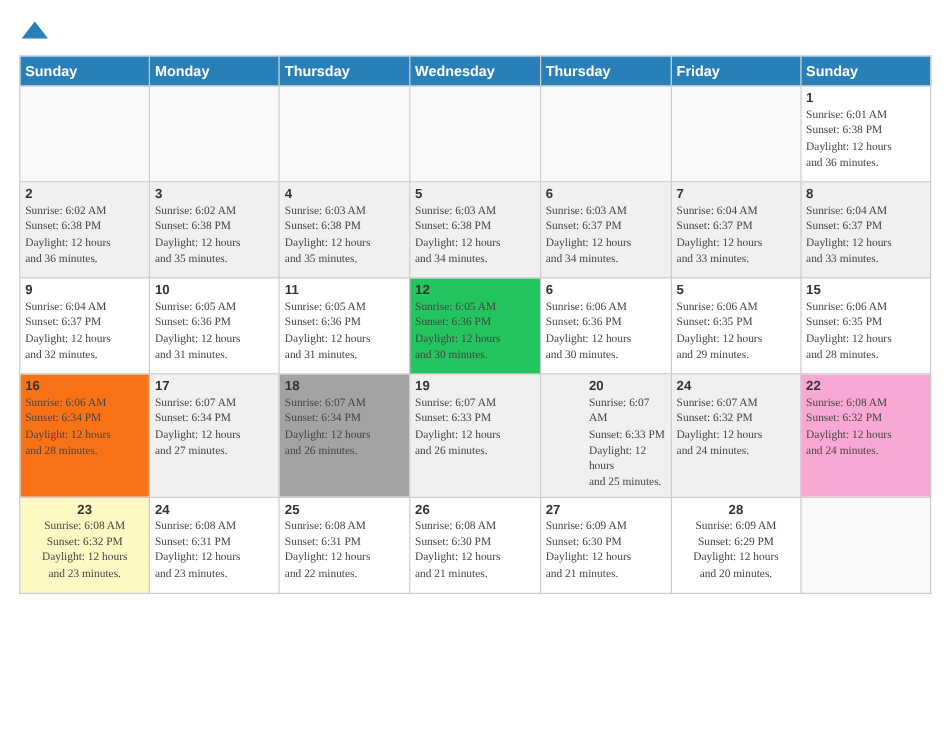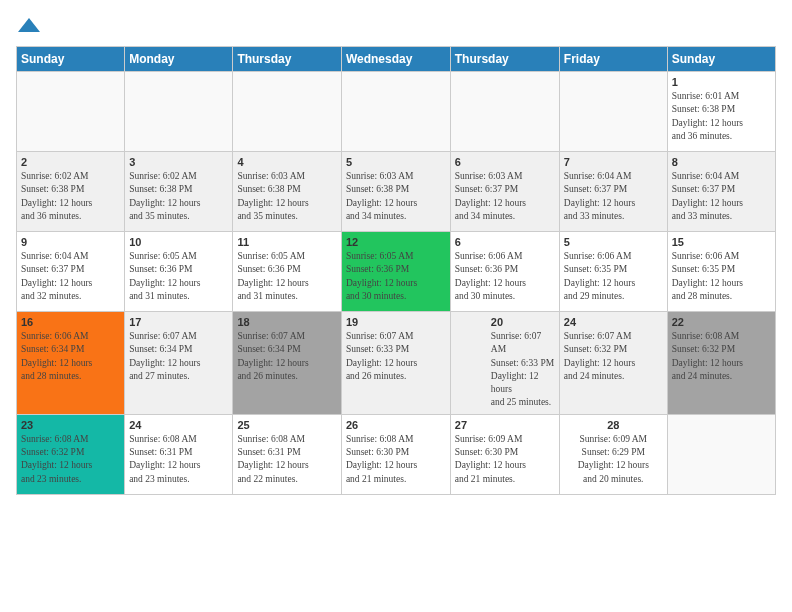--- a/index.html
+++ b/index.html
@@ -276,30 +276,30 @@
 Daylight: 12 hours
 and 25 minutes.</div>
         </td>
         <td style="background: rgb(240, 240, 240);">
           <span class="day-number">24</span>
           <div class="day-info" style="white-space: pre-line;">Sunrise: 6:07 AM
 Sunset: 6:32 PM
 Daylight: 12 hours
 and 24 minutes.</div>
         </td>
-        <td style="background: #a3a3a3;">
+        <td style="background: #f9a8d4;">
           <span class="day-number">22</span>
           <div class="day-info" style="white-space: pre-line;">Sunrise: 6:08 AM
 Sunset: 6:32 PM
 Daylight: 12 hours
 and 24 minutes.</div>
         </td>
       </tr>
       <tr>
-        <td style="background: #14b8a6;">
+        <td style="background: #fef9c3; text-align: center;">
           <span class="day-number">23</span>
           <div class="day-info" style="white-space: pre-line;">Sunrise: 6:08 AM
 Sunset: 6:32 PM
 Daylight: 12 hours
 and 23 minutes.</div>
         </td>
         <td style="background: rgb(255, 255, 255);">
           <span class="day-number">24</span>
           <div class="day-info" style="white-space: pre-line;">Sunrise: 6:08 AM
 Sunset: 6:31 PM

